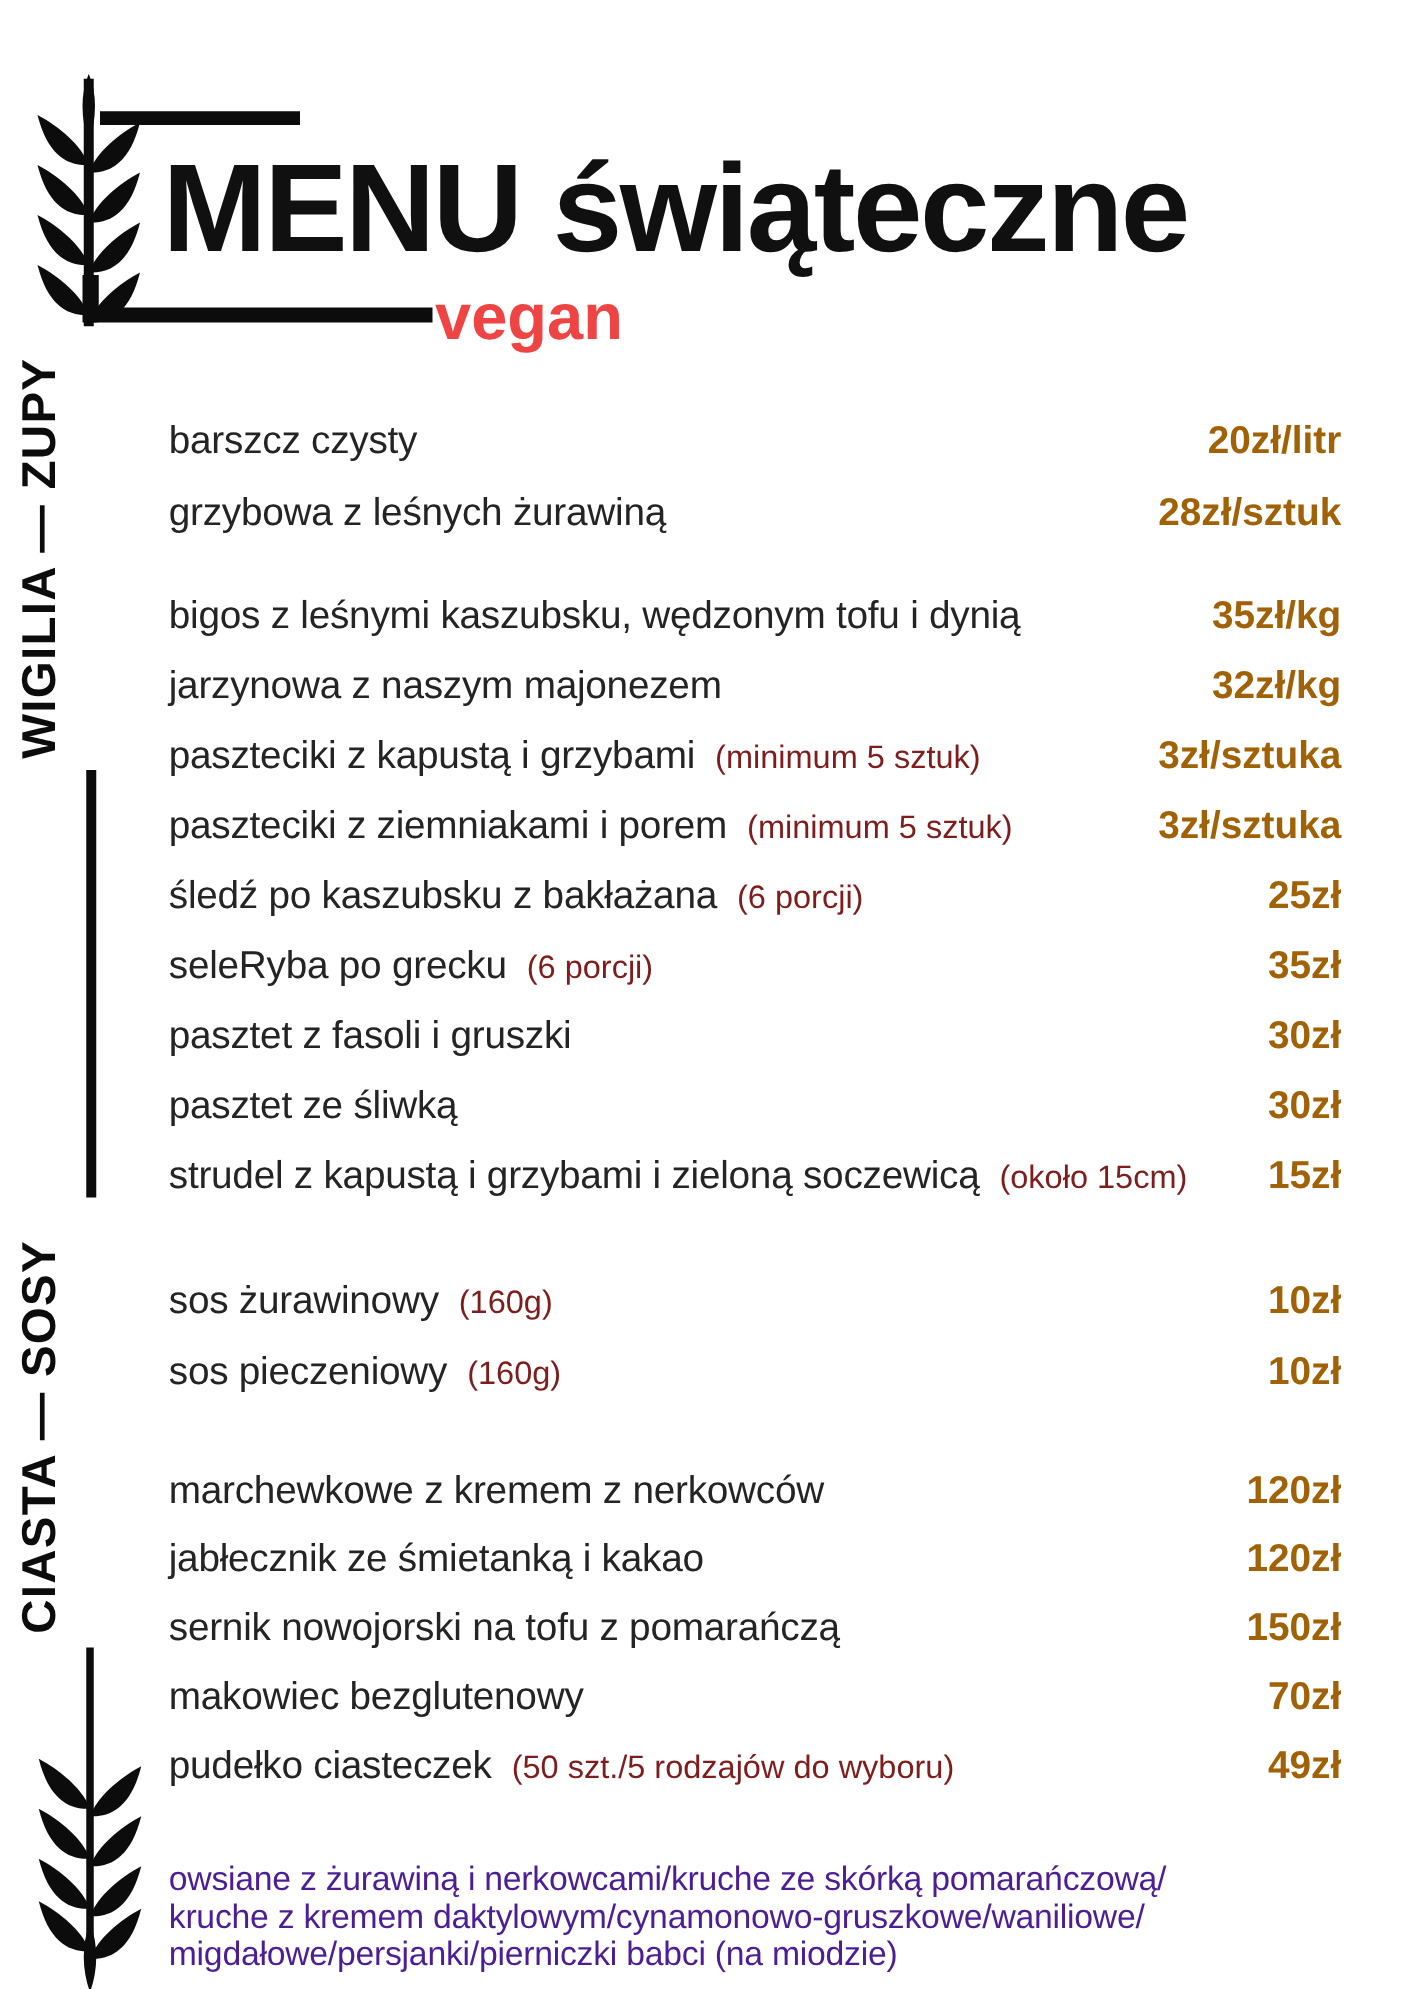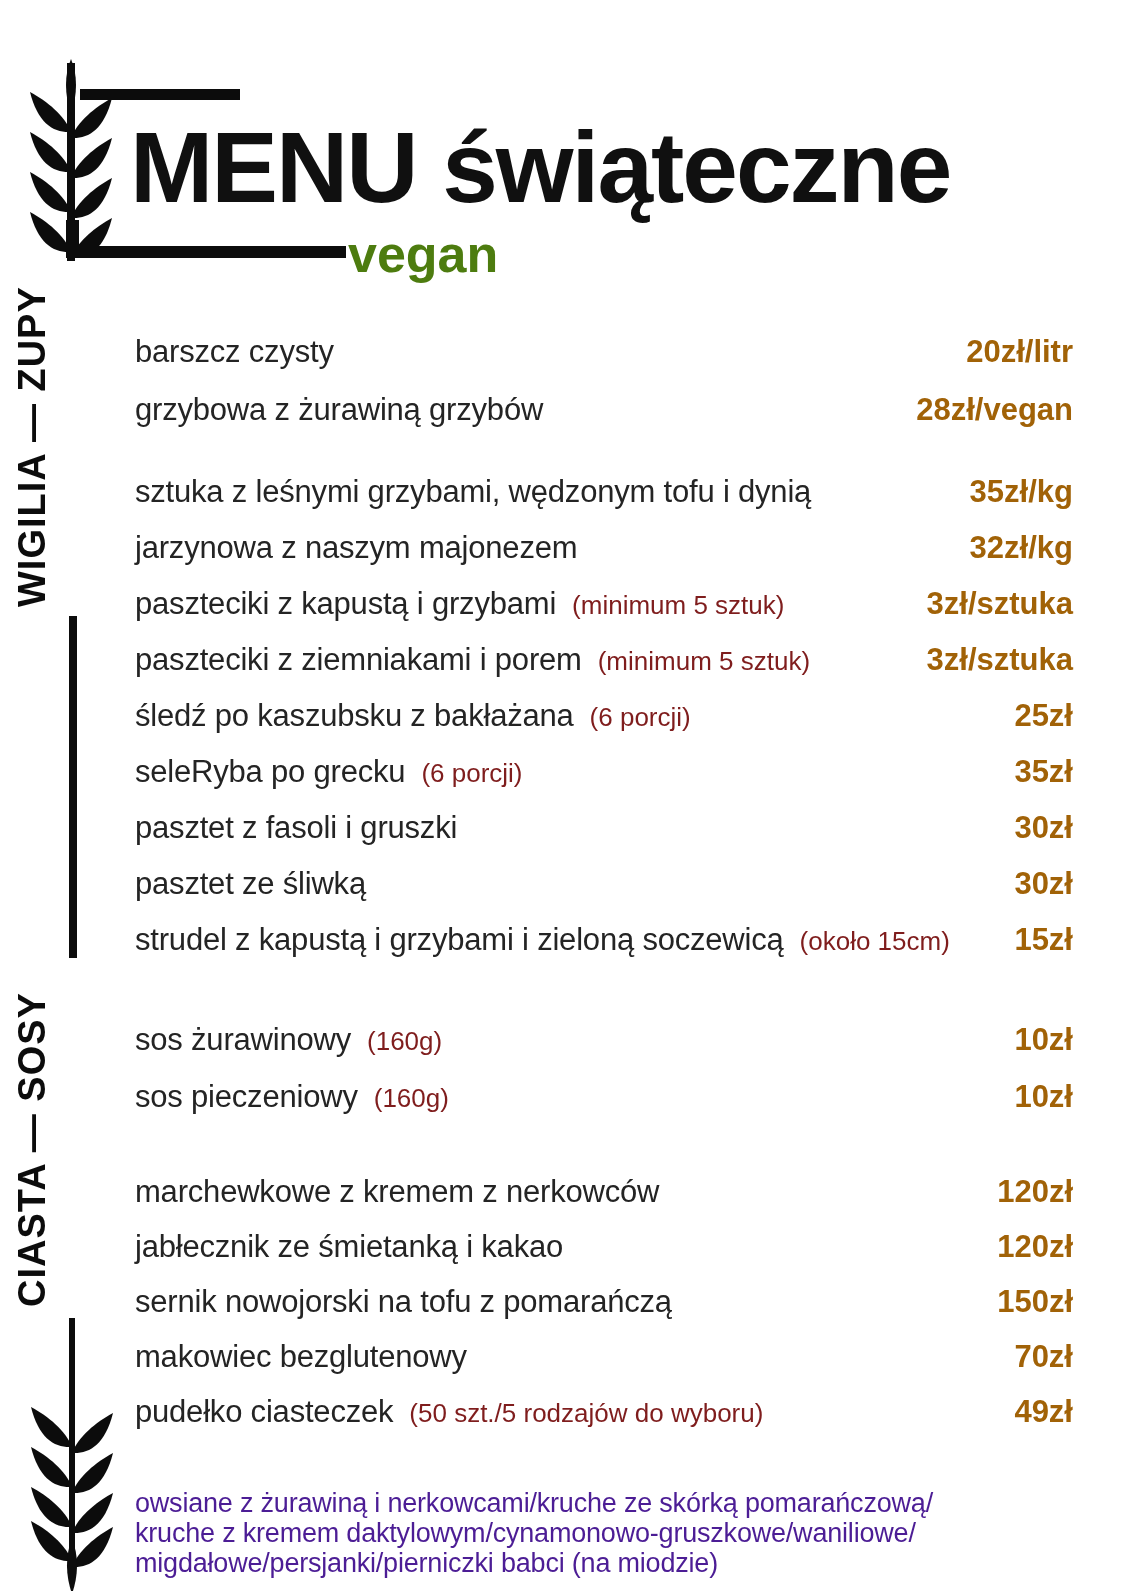--- a/index.html
+++ b/index.html
@@ -6,21 +6,21 @@
   .page{
     position:relative;width:1125px;height:1591px;background:#ffffff;
     font-family:"Liberation Sans",sans-serif;overflow:hidden;color:#101010;margin-top:40px;
   }
   
   .title{
     position:absolute;left:130px;top:70px;font-size:100px;font-weight:700;
     letter-spacing:-2px;line-height:1.15;white-space:nowrap;color:#101010;
   }
   .subtitle{
-    position:absolute;left:348px;top:184px;font-size:52px;font-weight:700;color:#4d7c0f;
+    position:absolute;left:348px;top:184px;font-size:52px;font-weight:700;color:#ef4444;
   }
   .bar{position:absolute;background:#0c0c0c;}
   .bar-top{left:80px;top:49px;width:160px;height:11px;}
   .bar-bottom{left:66px;top:206px;width:280px;height:12px;}
   .bar-riser{left:66px;top:180px;width:13px;height:32px;}
   .icon-svg{position:absolute;}
   #wheat-top{left:20px;top:15px;width:160px;height:215px;}
   #wheat-bottom{left:20px;top:1270px;width:160px;height:290px;}
   
   .vlabel{
@@ -91,24 +91,24 @@
       <path d="M52,143 C69,144 85,135 93,103 C76,112 58,127 52,143 Z"></path>
       <path d="M52,183 C69,184 85,175 93,143 C76,152 58,167 52,183 Z"></path>
       <path d="M52,223 C69,224 85,215 93,183 C76,192 58,207 52,223 Z"></path>
       <path d="M52,257 C69,258 85,249 93,217 C76,226 58,241 52,257 Z"></path>
       <path d="M52,228 Q62,255 52,284 Q42,255 52,228 Z"></path>
     </g>
   </svg>
 
   <div class="group g-soups">
       <div class="row"><span class="nm">barszcz czysty</span><span class="pr">20zł/litr</span></div>
-      <div class="row"><span class="nm">grzybowa z żurawiną grzybów</span><span class="pr">28zł/vegan</span></div>
+      <div class="row"><span class="nm">grzybowa z leśnych żurawiną</span><span class="pr">28zł/sztuk</span></div>
     </div>
   <div class="group g-mains">
-      <div class="row"><span class="nm">sztuka z leśnymi grzybami, wędzonym tofu i dynią</span><span class="pr">35zł/kg</span></div>
+      <div class="row"><span class="nm">bigos z leśnymi kaszubsku, wędzonym tofu i dynią</span><span class="pr">35zł/kg</span></div>
       <div class="row"><span class="nm">jarzynowa z naszym majonezem</span><span class="pr">32zł/kg</span></div>
       <div class="row"><span class="nm">paszteciki z kapustą i grzybami</span><span class="nt">(minimum 5 sztuk)</span><span class="pr">3zł/sztuka</span></div>
       <div class="row"><span class="nm">paszteciki z ziemniakami i porem</span><span class="nt">(minimum 5 sztuk)</span><span class="pr">3zł/sztuka</span></div>
       <div class="row"><span class="nm">śledź po kaszubsku z bakłażana</span><span class="nt">(6 porcji)</span><span class="pr">25zł</span></div>
       <div class="row"><span class="nm">seleRyba po grecku</span><span class="nt">(6 porcji)</span><span class="pr">35zł</span></div>
       <div class="row"><span class="nm">pasztet z fasoli i gruszki</span><span class="pr">30zł</span></div>
       <div class="row"><span class="nm">pasztet ze śliwką</span><span class="pr">30zł</span></div>
       <div class="row"><span class="nm">strudel z kapustą i grzybami i zieloną soczewicą</span><span class="nt">(około 15cm)</span><span class="pr">15zł</span></div>
     </div>
   <div class="group g-sauces">

